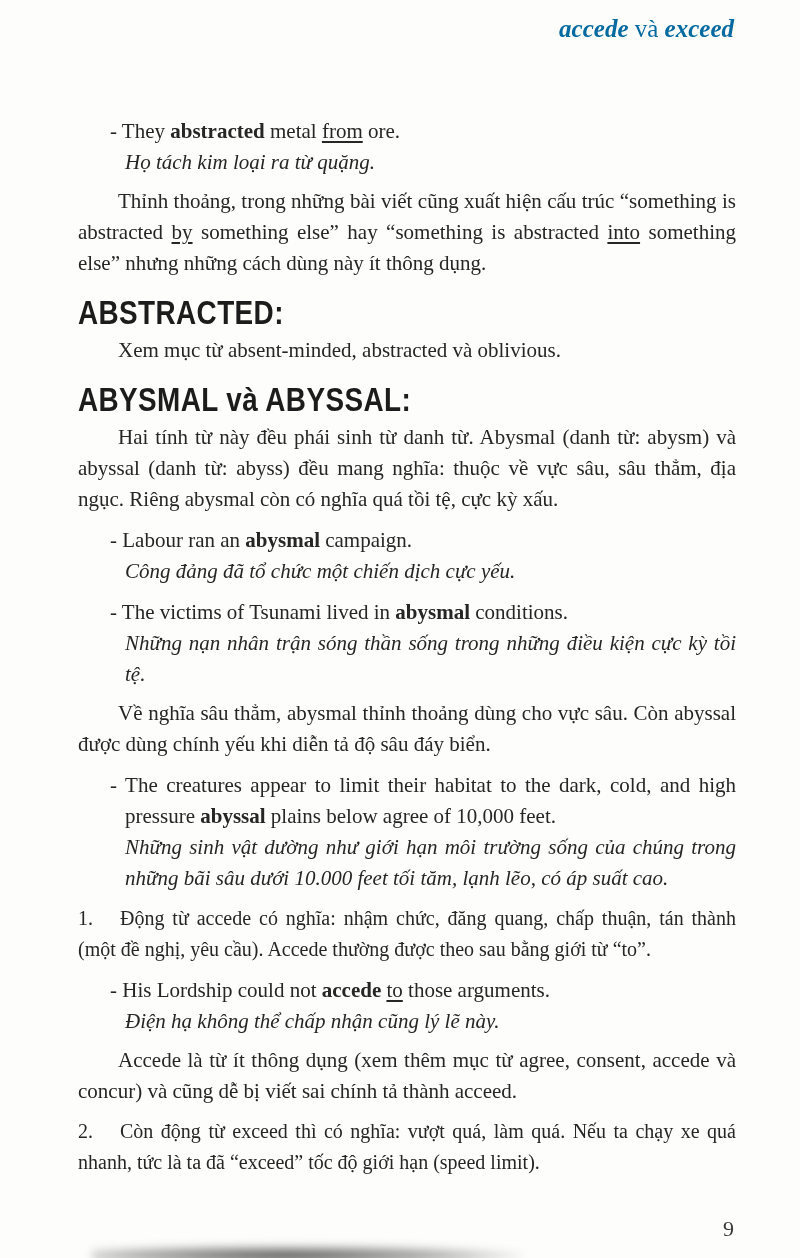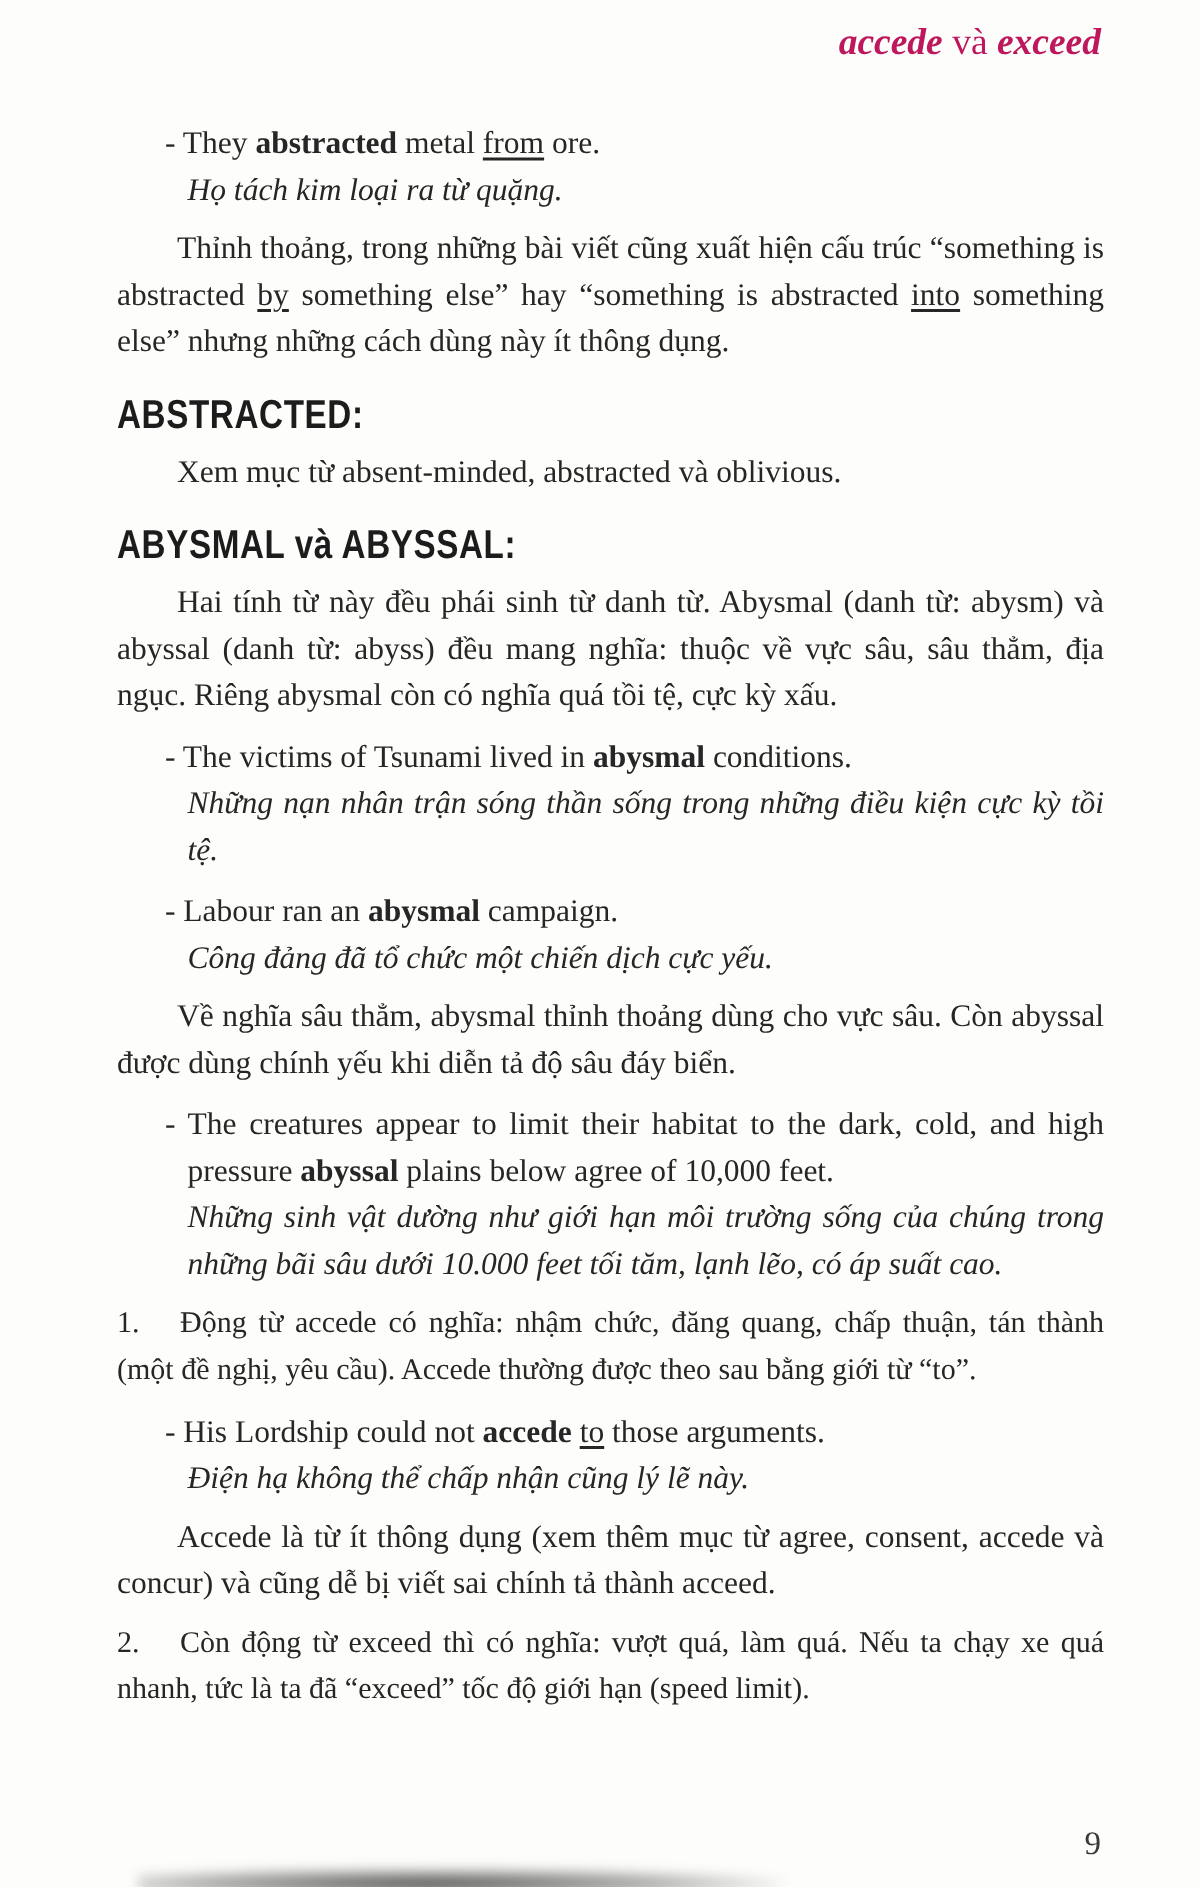--- a/index.html
+++ b/index.html
@@ -11,21 +11,21 @@
     box-sizing:border-box;
     padding:14px 64px 0 78px;
     font-family:"Liberation Serif","DejaVu Serif",serif;
     color:#262626;
     overflow:hidden;
   }
   .running-head{
     text-align:right;
     font-size:25px;
     line-height:30px;
-    color:#be185d;
+    color:#0369a1;
     margin:0 2px 0 0;
   }
   .running-head .bi{font-weight:bold;font-style:italic;}
   .para{
     font-size:21px;
     line-height:31px;
     text-align:justify;
     text-indent:40px;
     margin:8px 0 0 0;
   }
@@ -39,21 +39,21 @@
     text-indent:-15px;
     padding-left:0;
   }
   .example .vi{
     font-style:italic;
   }
   .entry-heading{
     margin:18px 0 2px 0;
     font-family:"Liberation Sans","DejaVu Sans",sans-serif;
     font-weight:700;
-    font-size:27px;
+    font-size:34px;
     line-height:30px;
     color:#1c1c1c;
     white-space:nowrap;
   }
   .entry-heading .cond{
     display:inline-block;
     transform:scaleX(0.82);
     transform-origin:0 50%;
     letter-spacing:0.5px;
   }
@@ -85,21 +85,21 @@
 </style>
 </head>
 <body>
 
 <div class="page">
 
   <div class="running-head">
     <span class="bi">accede</span><span> và </span><span class="bi">exceed</span>
   </div>
 
-  <div class="example" style="margin-top:36px;">
+  <div class="example" style="margin-top:72px;">
     <div class="en">
       <span>- They </span><span class="b">abstracted</span><span> metal </span><span class="u">from</span><span> ore.</span>
     </div>
     <div class="vi">Họ tách kim loại ra từ quặng.</div>
   </div>
 
   <p class="para">
     <span>Thỉnh thoảng, trong những bài viết cũng xuất hiện cấu trúc “something is abstracted </span><span class="u">by</span><span> something else” hay “something is abstracted </span><span class="u">into</span><span> something else” nhưng những cách dùng này ít thông dụng.</span>
   </p>
 
@@ -114,30 +114,30 @@
   <h2 class="entry-heading">
     <span class="cond">ABYSMAL và ABYSSAL:</span>
   </h2>
 
   <p class="para">
     <span>Hai tính từ này đều phái sinh từ danh từ. </span><span class="i">Abysmal</span><span> (danh từ: </span><span class="i">abysm</span><span>) và </span><span class="i">abyssal</span><span> (danh từ: </span><span class="i">abyss</span><span>) đều mang nghĩa: thuộc về vực sâu, sâu thẳm, địa ngục. Riêng </span><span class="i">abysmal</span><span> còn có nghĩa quá tồi tệ, cực kỳ xấu.</span>
   </p>
 
   <div class="example">
     <div class="en">
-      <span>- The victims of Tsunami lived in </span><span class="b">abysmal</span><span> conditions.</span>
+      <span>- Labour ran an </span><span class="b">abysmal</span><span> campaign.</span>
     </div>
-    <div class="vi">Những nạn nhân trận sóng thần sống trong những điều kiện cực kỳ tồi tệ.</div>
+    <div class="vi">Công đảng đã tổ chức một chiến dịch cực yếu.</div>
   </div>
 
   <div class="example">
     <div class="en">
-      <span>- Labour ran an </span><span class="b">abysmal</span><span> campaign.</span>
+      <span>- The victims of Tsunami lived in </span><span class="b">abysmal</span><span> conditions.</span>
     </div>
-    <div class="vi">Công đảng đã tổ chức một chiến dịch cực yếu.</div>
+    <div class="vi">Những nạn nhân trận sóng thần sống trong những điều kiện cực kỳ tồi tệ.</div>
   </div>
 
   <p class="para">
     <span>Về nghĩa sâu thẳm, </span><span class="i">abysmal</span><span> thỉnh thoảng dùng cho vực sâu. Còn </span><span class="i">abyssal</span><span> được dùng chính yếu khi diễn tả độ sâu đáy biển.</span>
   </p>
 
   <div class="example">
     <div class="en">
       <span>- The creatures appear to limit their habitat to the dark, cold, and high pressure </span><span class="b">abyssal</span><span> plains below agree of 10,000 feet.</span>
     </div>

